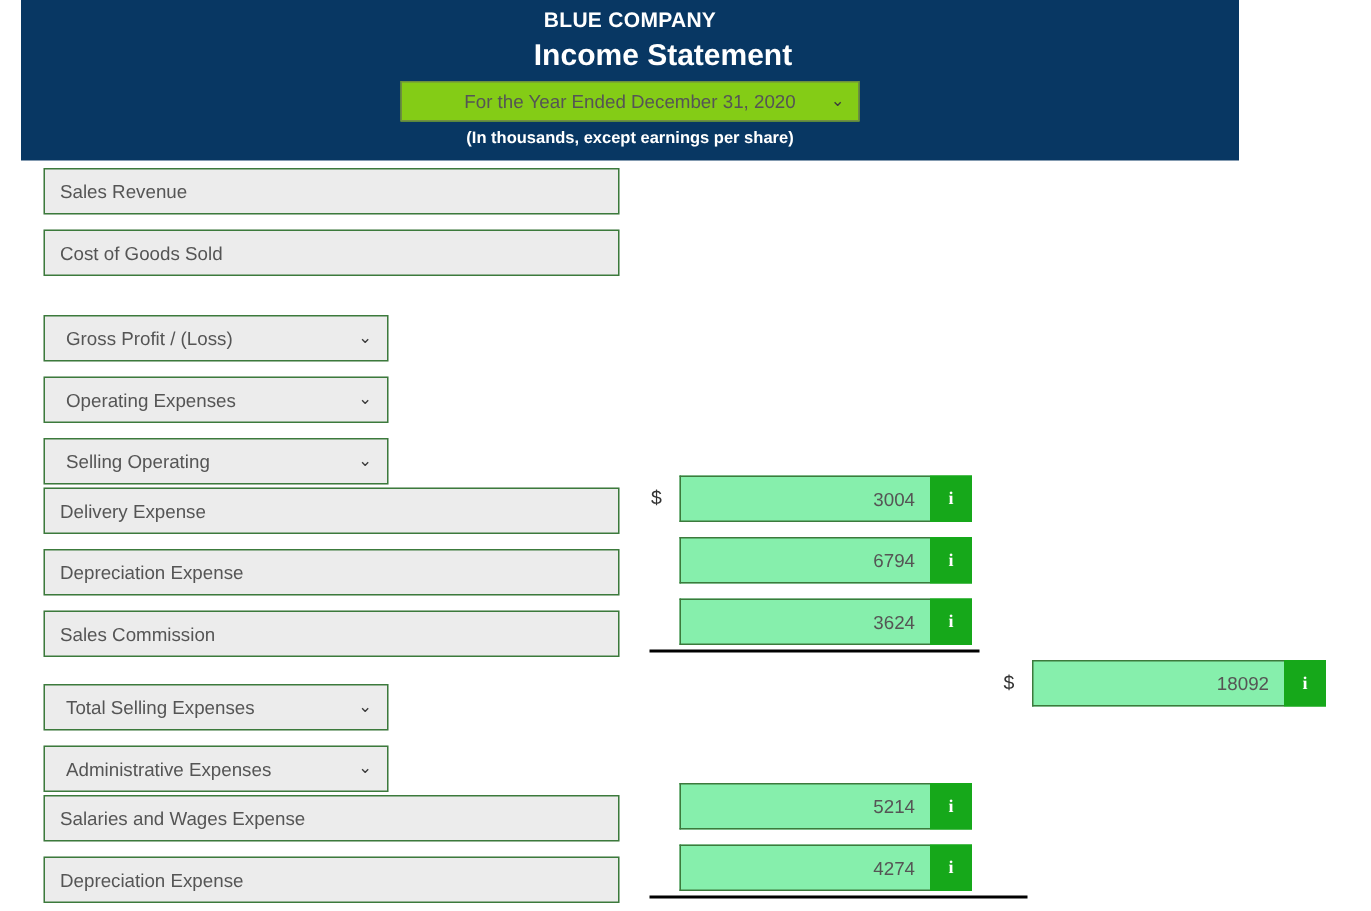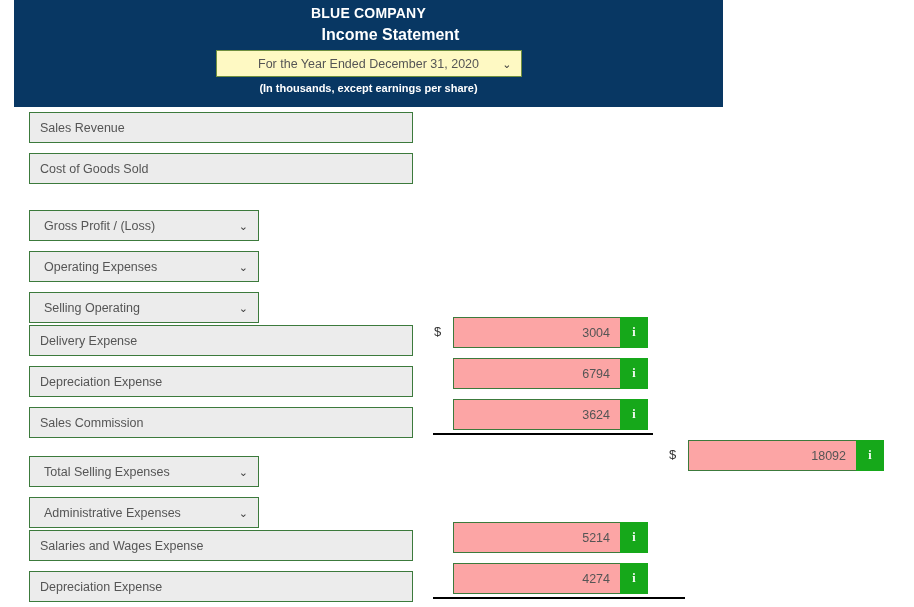--- a/index.html
+++ b/index.html
@@ -13,50 +13,50 @@
     font-family: "Liberation Sans", sans-serif;
     overflow: hidden;
     position: relative;
   }
 
   
   .header-band {
     position: absolute;
     left: 14px;
     top: 0px;
-    width: 709px;
+    width: 812px;
     height: 107px;
     background: #083763;
     color: #ffffff;
     text-align: center;
   }
   .company-name {
     font-size: 14px;
     font-weight: bold;
     line-height: 1;
     padding-top: 6px;
     letter-spacing: 0.2px;
   }
   .statement-name {
-    font-size: 16px;
+    font-size: 20px;
     font-weight: bold;
     line-height: 1;
     padding-top: 7px;
     padding-left: 44px;
   }
   .period-select-wrap {
     margin-top: 7px;
     display: flex;
     justify-content: center;
   }
   .period-select {
     width: 306px;
     height: 27px;
     box-sizing: border-box;
-    background: #fef9c3;
+    background: #84cc16;
     border: 1px solid #6f8f3f;
     color: #555555;
     font-family: "Liberation Sans", sans-serif;
     font-size: 12.5px;
     text-align: center;
     display: flex;
     align-items: center;
     justify-content: center;
     position: relative;
     padding: 0 18px;
@@ -148,21 +148,21 @@
     display: flex;
     height: 31px;
     align-items: stretch;
   }
   .amt.col-a { left: 453px; width: 195px; }
   .amt.col-b { left: 688px; width: 196px; }
 
   .amt-input {
     flex: 1 1 auto;
     box-sizing: border-box;
-    background: #fca5a5;
+    background: #86efac;
     border: 1px solid #3c7a3c;
     border-right: none;
     color: #555555;
     font-size: 12.5px;
     display: flex;
     align-items: center;
     justify-content: flex-end;
     padding-right: 10px;
     font-family: "Liberation Sans", sans-serif;
   }

